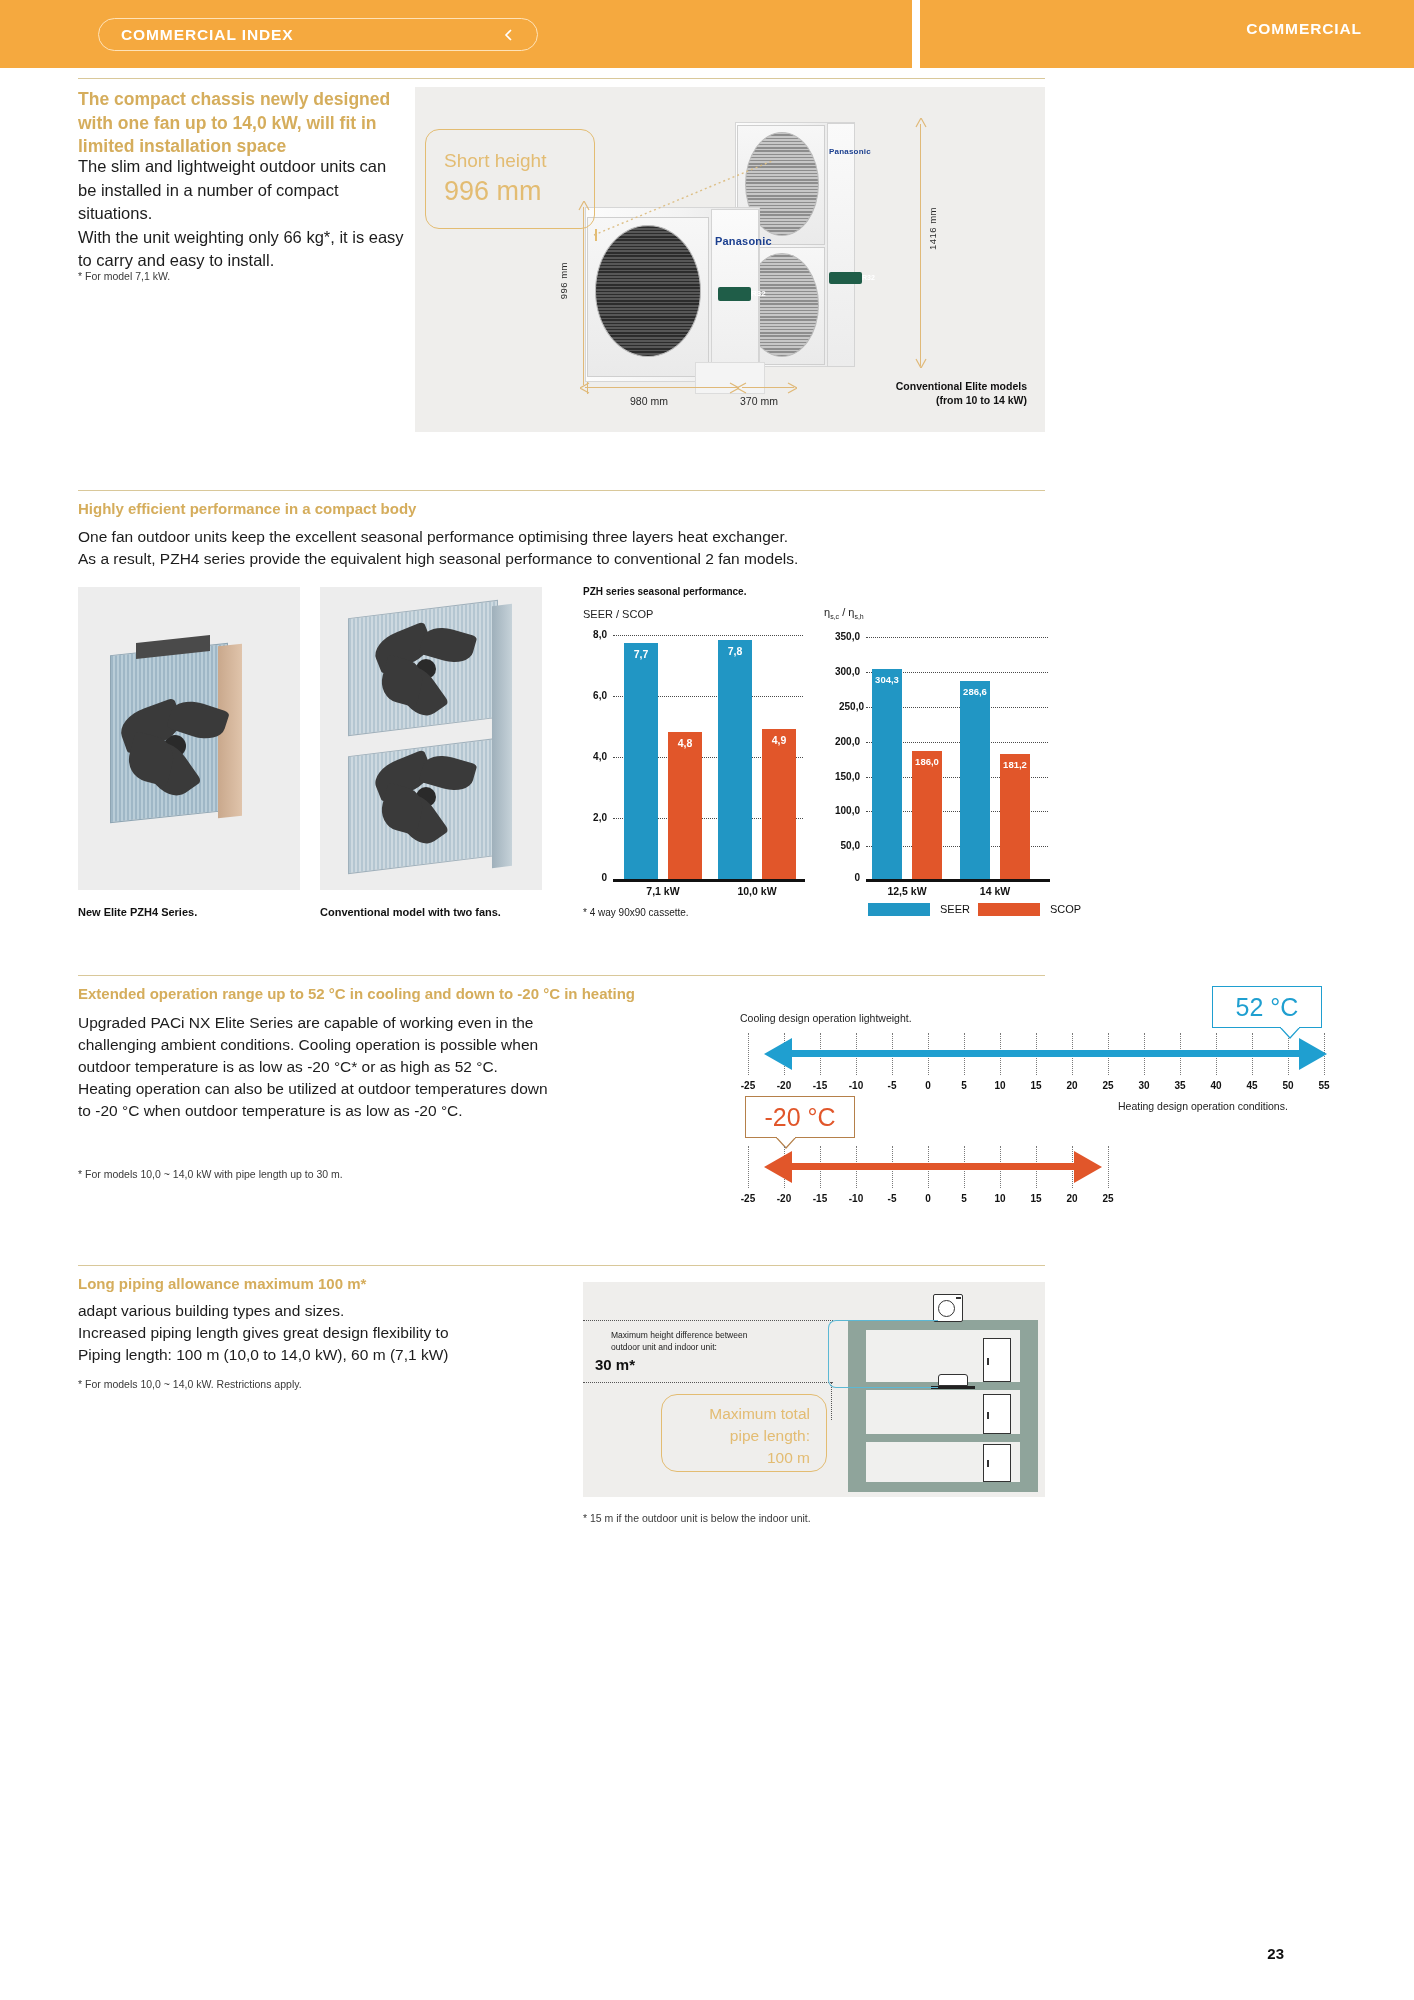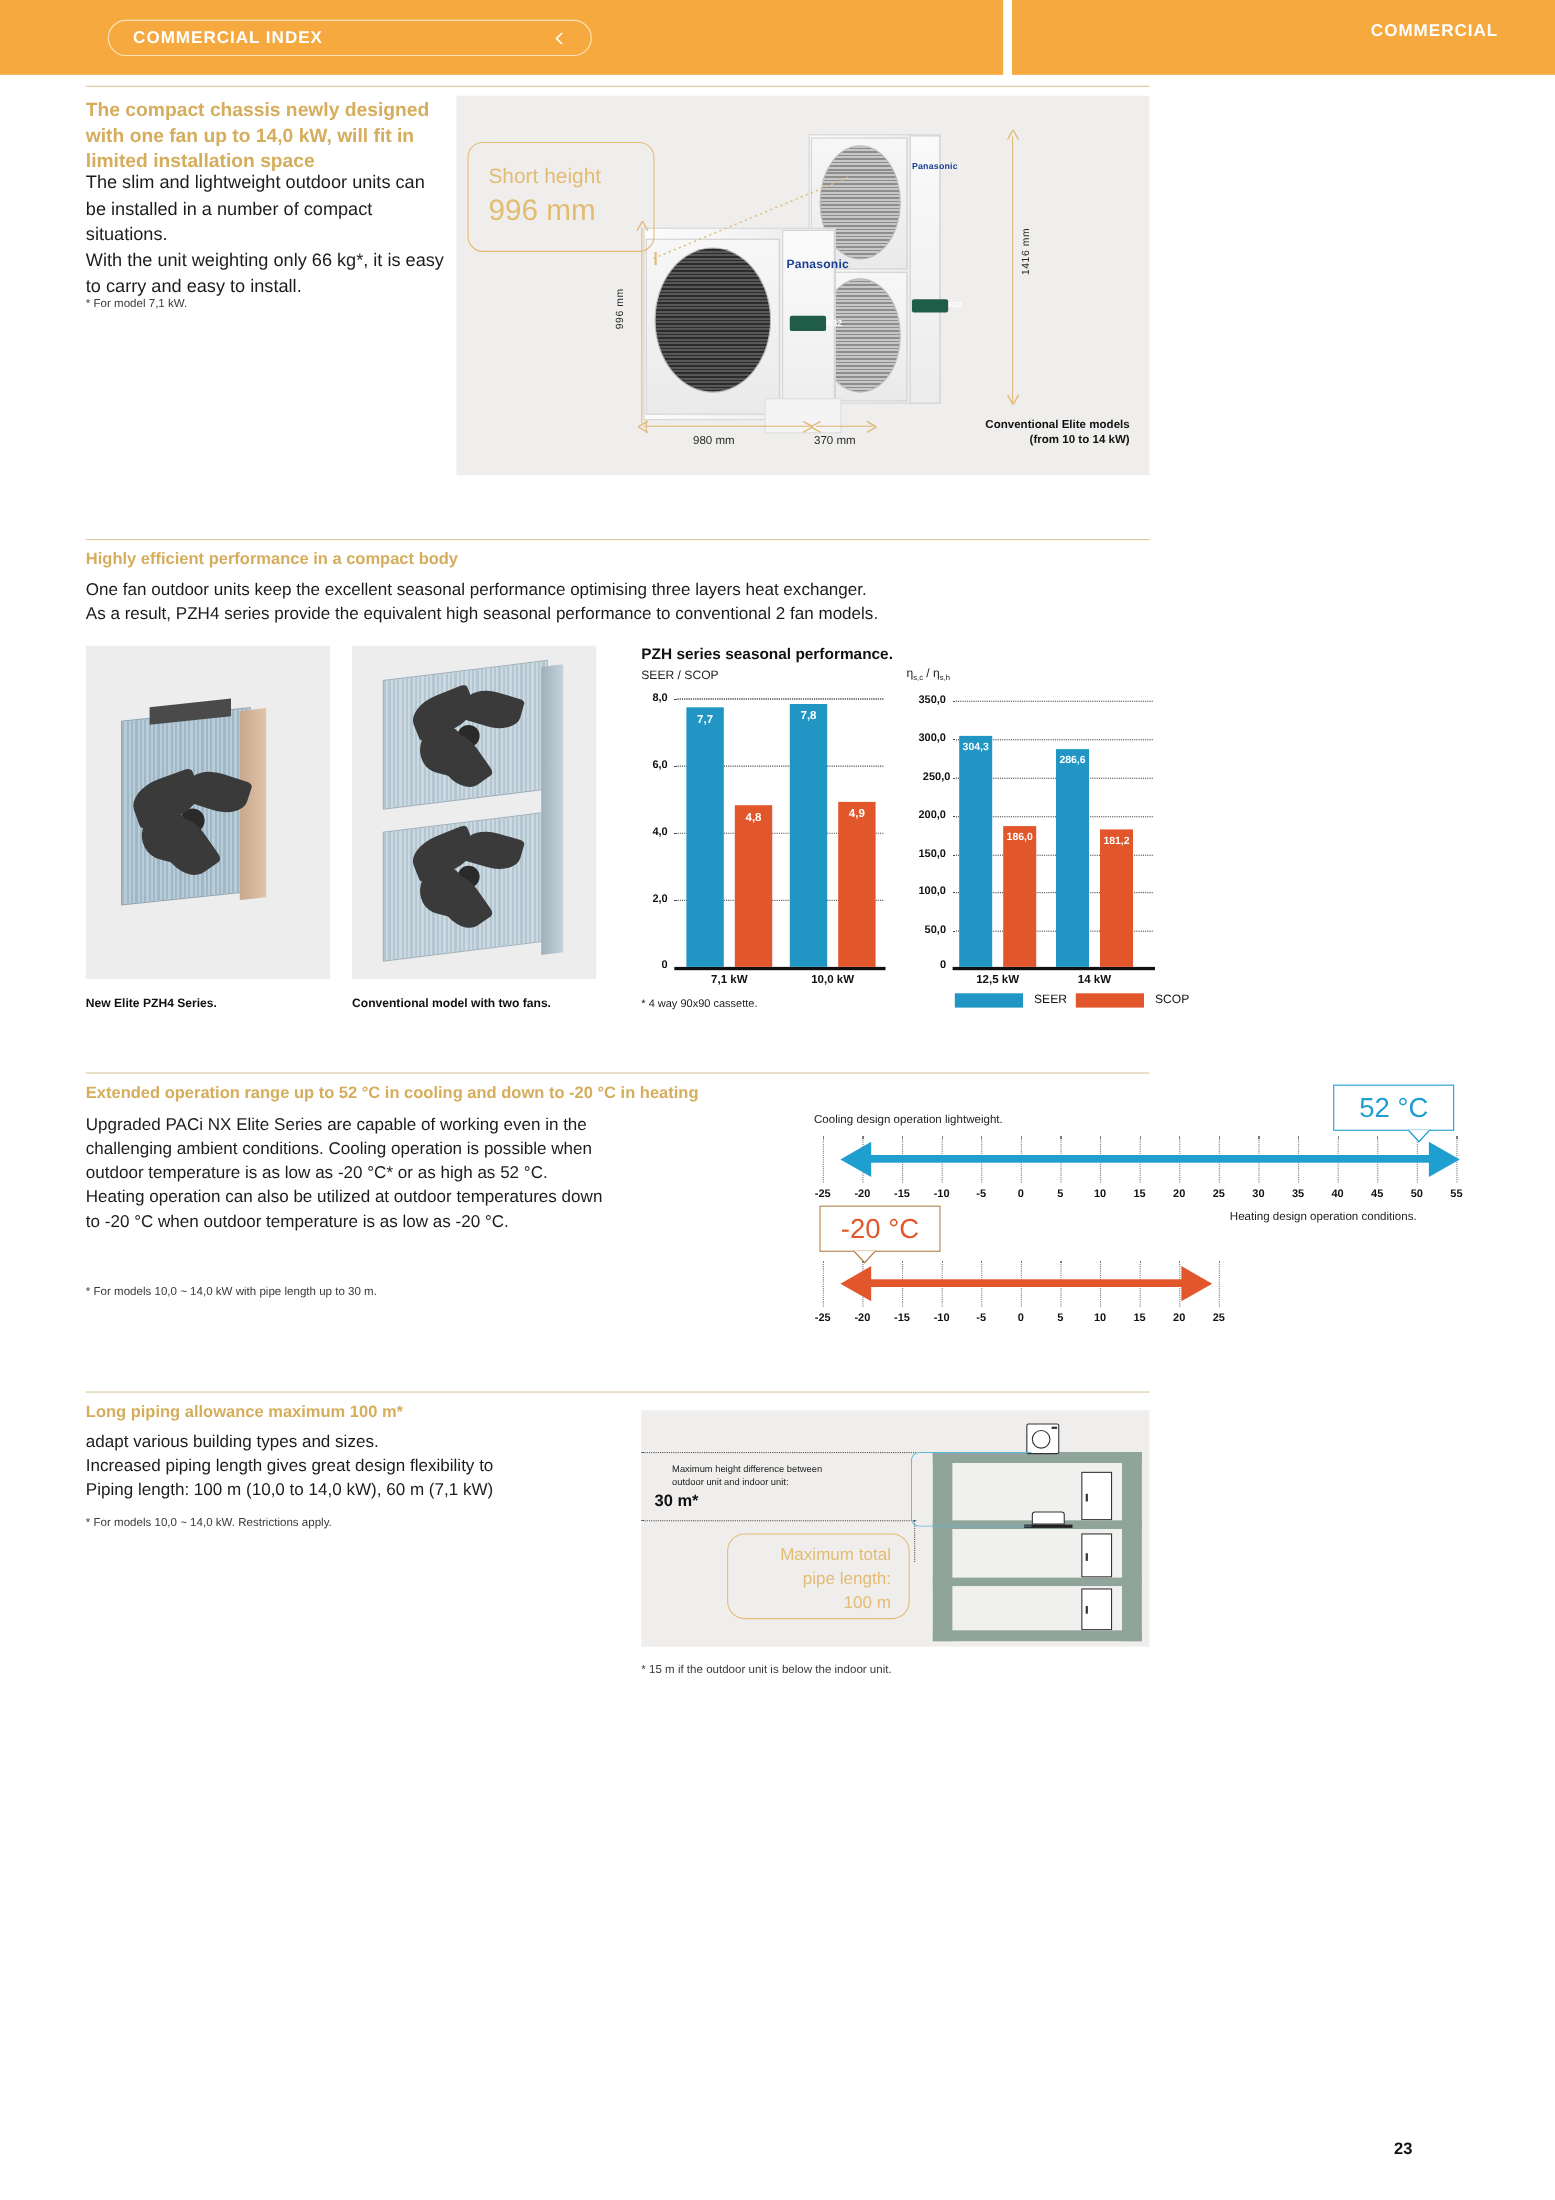--- a/index.html
+++ b/index.html
@@ -125,21 +125,21 @@
     position:absolute;
     background:repeating-linear-gradient(90deg,#b4c6d1 0 2px,#cdd9e0 2px 4px);
     border:1px solid #9fb0bb;
   }
   .fan-blade {
     position:absolute; background:#3a3a3a; border-radius:50% 10% 50% 10%;
   }
   .fan-hub { position:absolute; background:#2a2a2a; border-radius:50%; }
 
   
-  .chart-title { position:absolute; font-size:14px; font-weight:bold; color:#111; }
+  .chart-title { position:absolute; font-size:10px; font-weight:bold; color:#111; }
   .chart-axis-label { position:absolute; font-size:11px; color:#222; }
   .gridline { position:absolute; border-top:1.5px dotted #4a4a4a; }
   .ytick { position:absolute; font-size:10px; font-weight:bold; color:#111; text-align:right; }
   .baseline { position:absolute; height:2.5px; background:#111; }
   .bar { position:absolute; }
   .bar.seer { background:#2196c4; }
   .bar.scop { background:#e1562a; }
   .bar-val {
     position:absolute; color:#fff; font-size:10.5px; font-weight:bold; text-align:center;
   }

